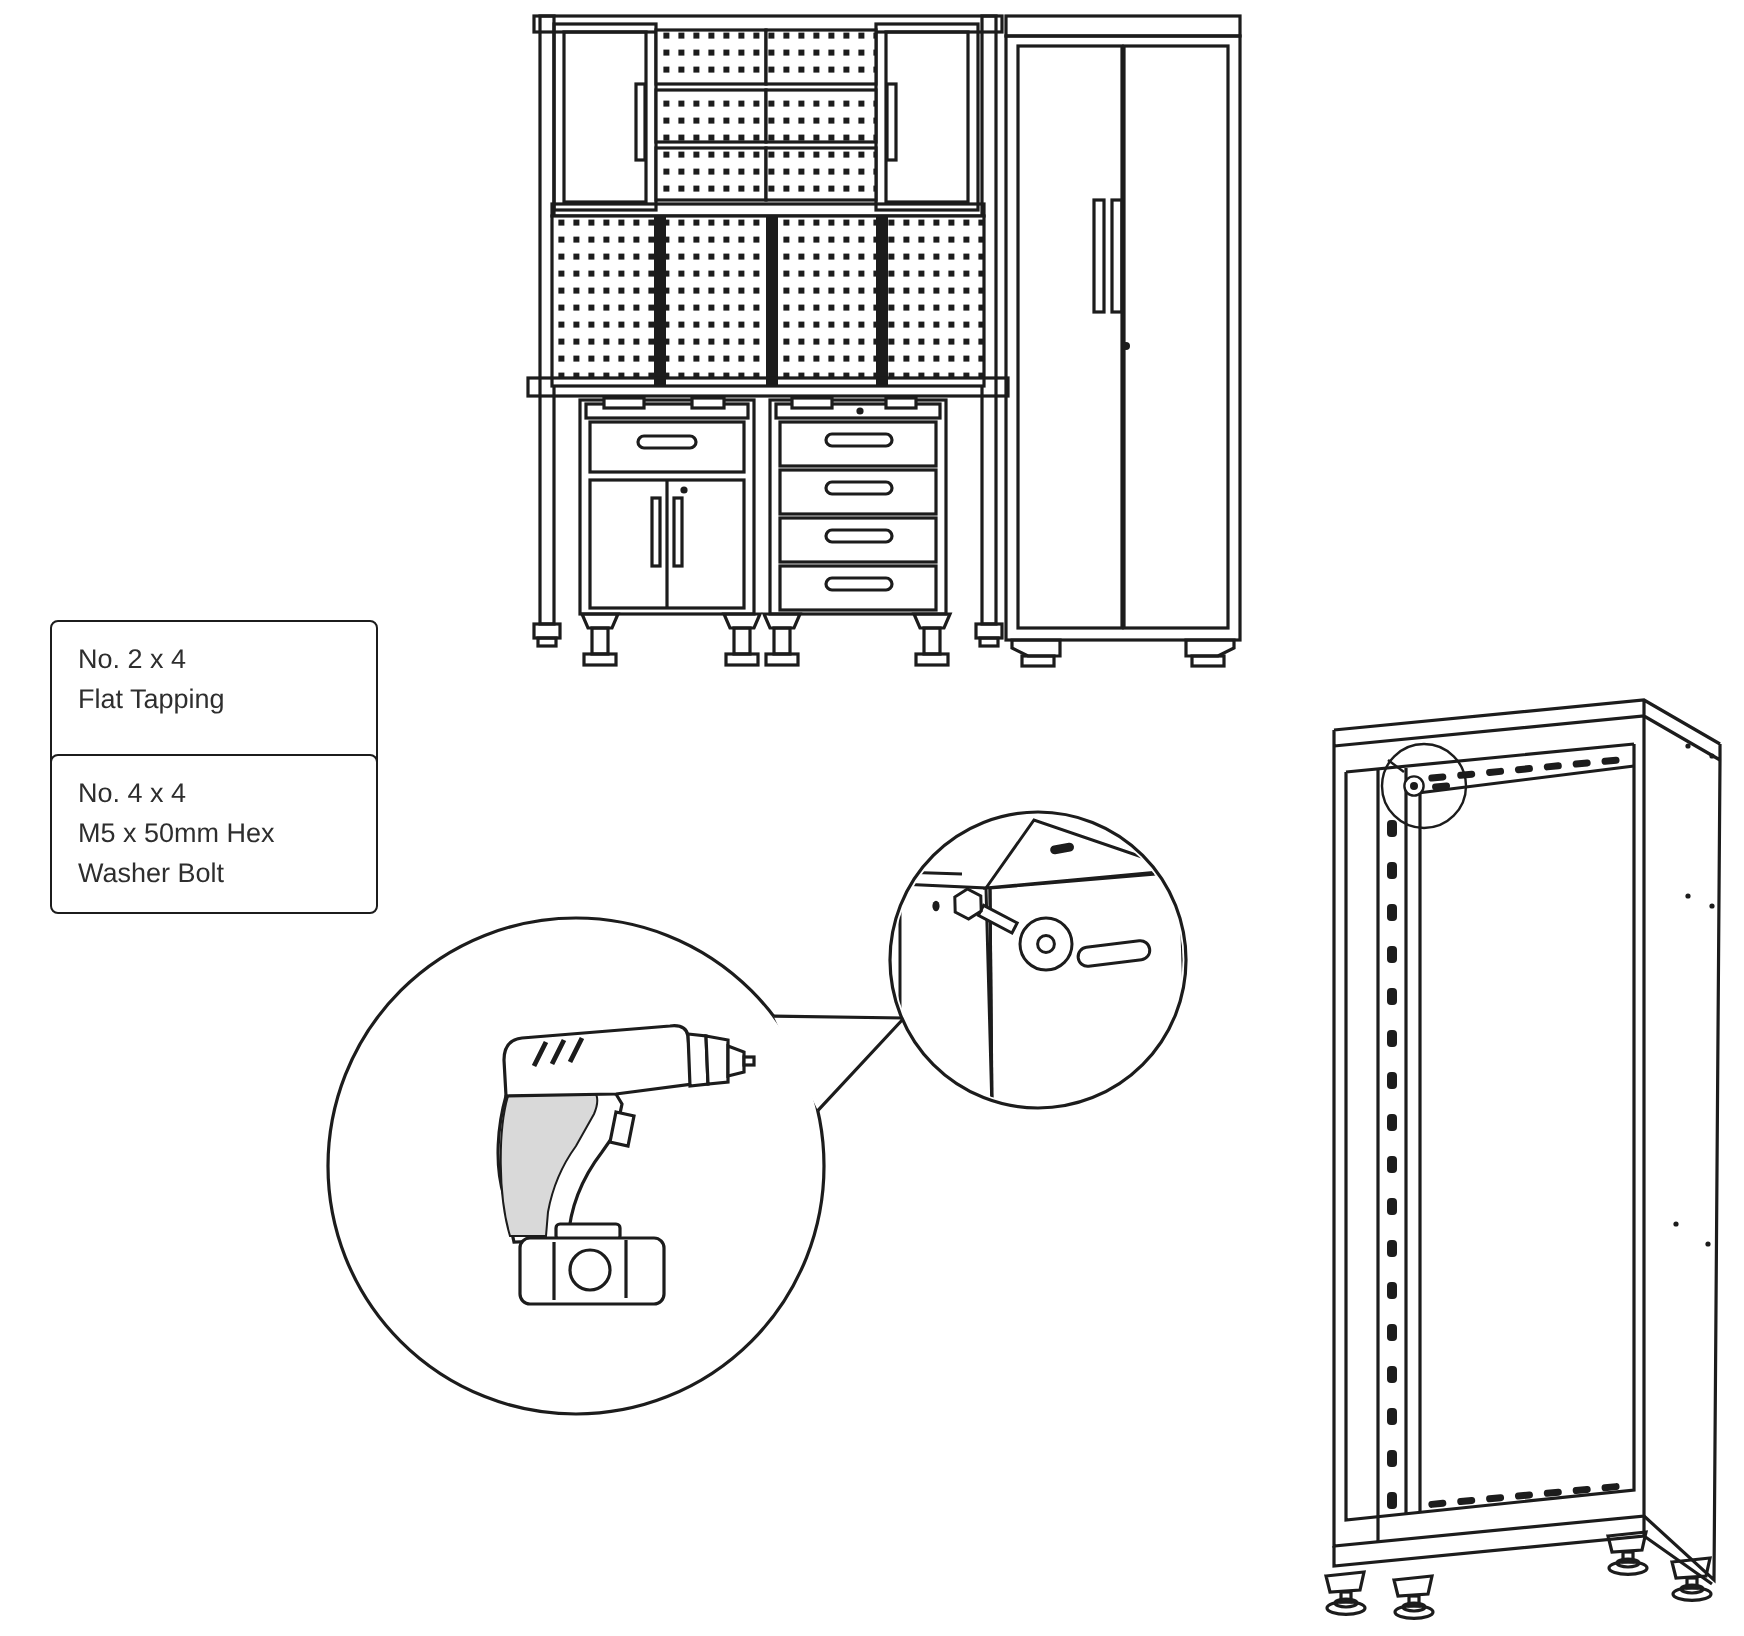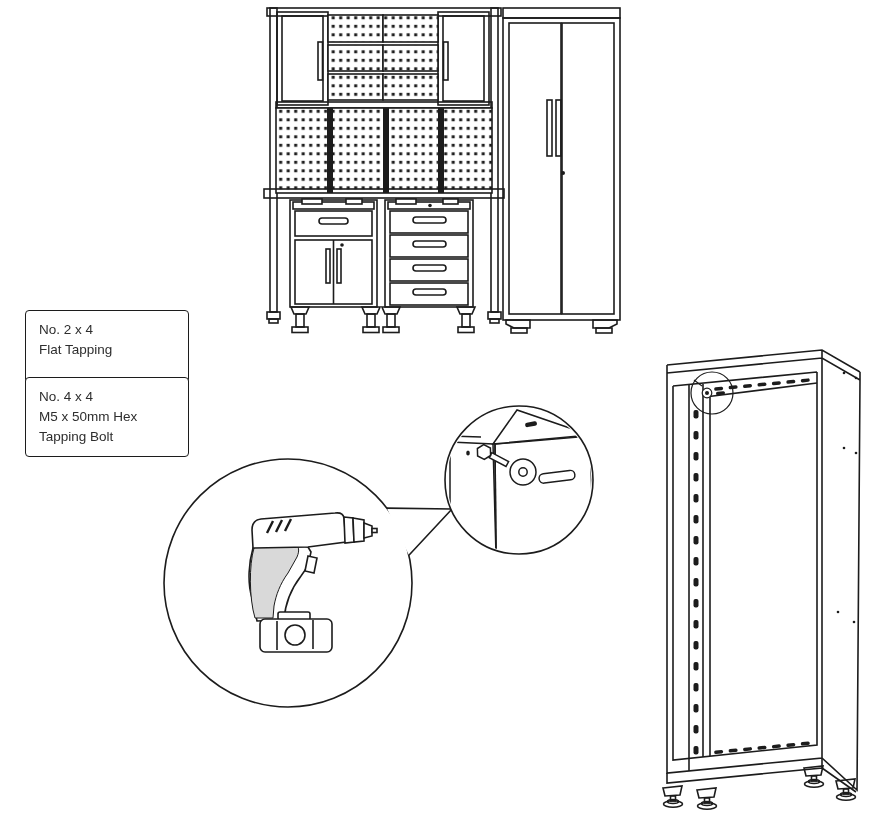--- a/index.html
+++ b/index.html
@@ -152,21 +152,21 @@
     </g>
   </svg>
 
   <div class="callout" id="callout-washer">
     <div>No. 2 x 4</div>
     <div>Flat Tapping</div>
   </div>
   <div class="callout" id="callout-bolt">
     <div>No. 4 x 4</div>
     <div>M5 x 50mm Hex</div>
-    <div>Tapping Bolt</div>
+    <div>Washer Bolt</div>
   </div>
 
   <svg class="fig" style="left:150px;top:390px" width="460" height="330" viewBox="0 0 460 330">
     <defs>
       <clipPath id="dc">
           <circle cx="369" cy="90" r="72.3"></circle>
         </clipPath>
     </defs>
     <g class="ln" stroke-width="1.7">
 

